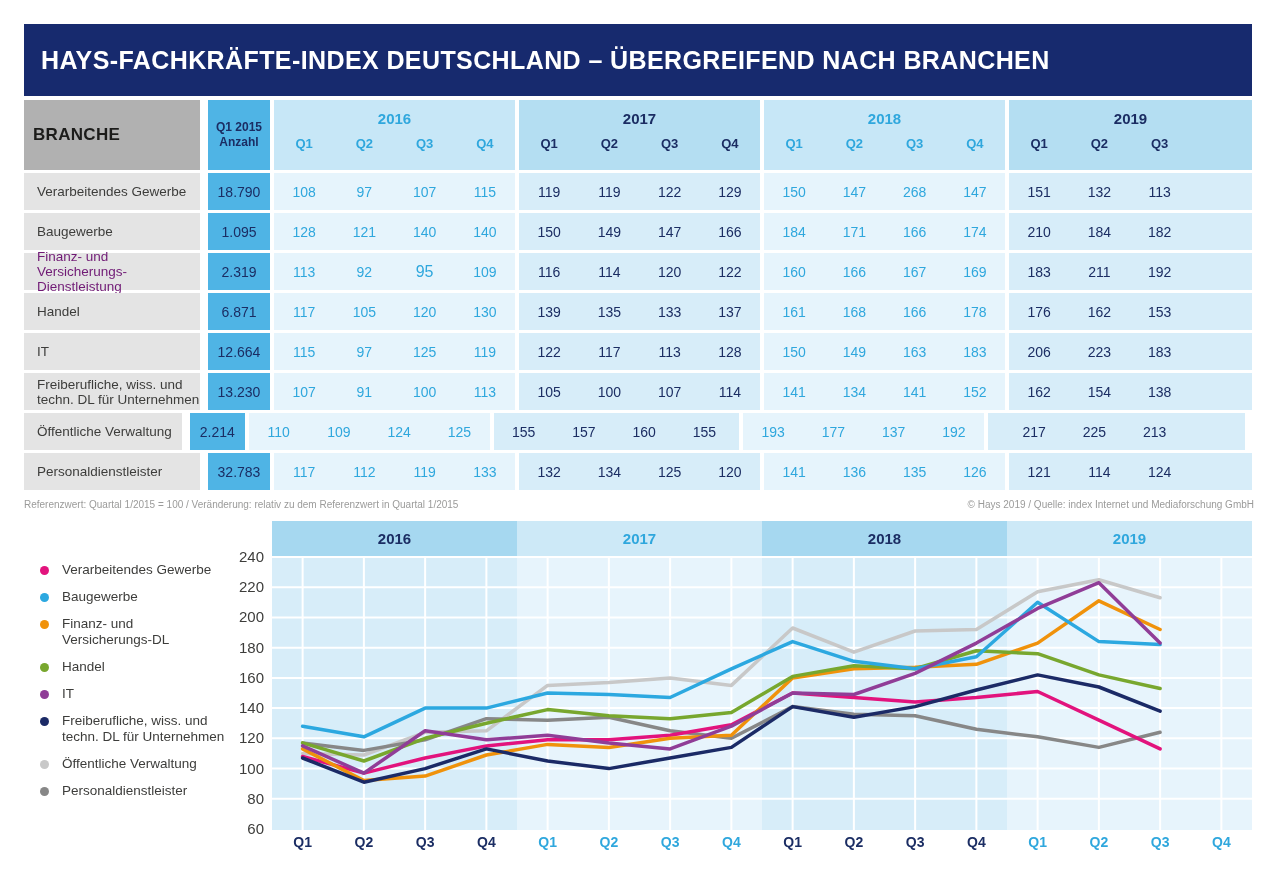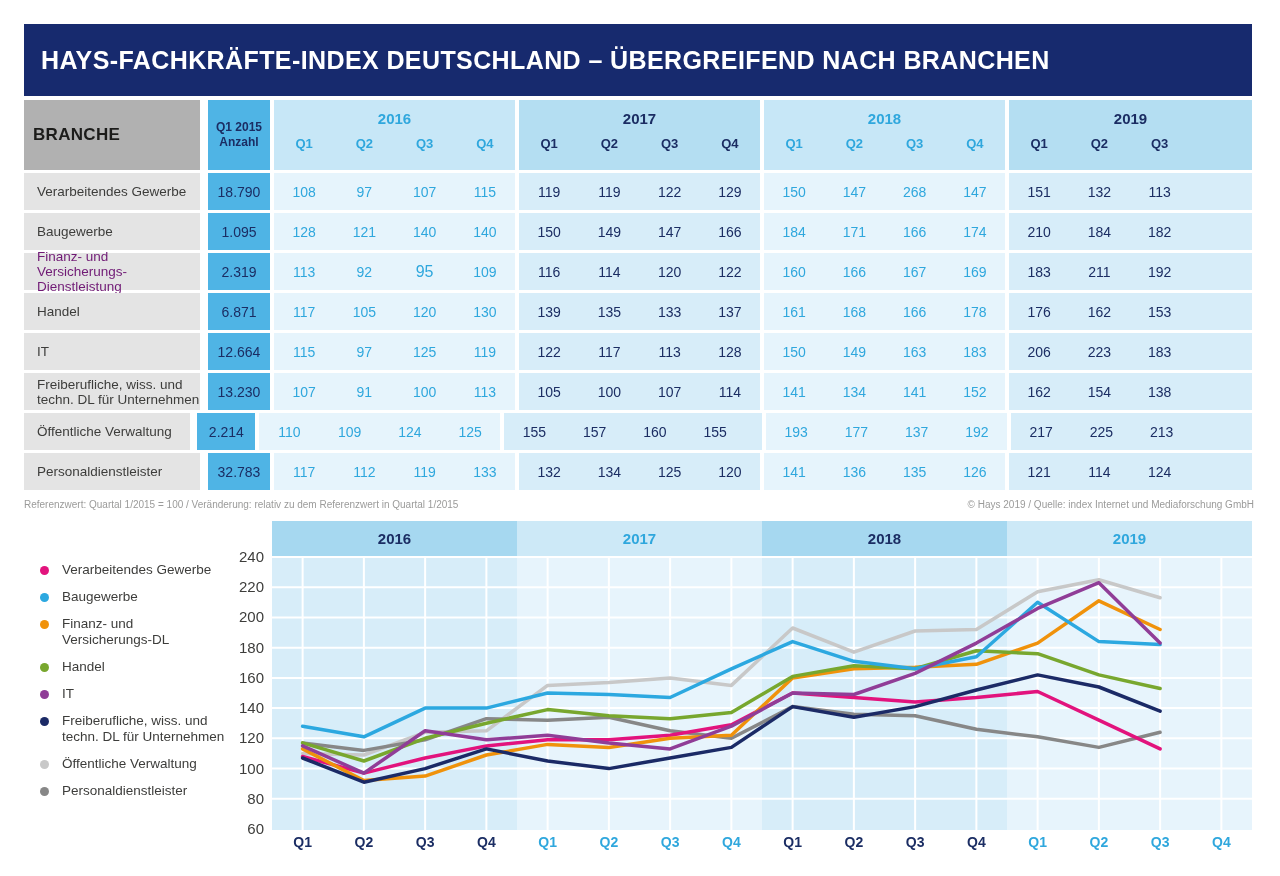--- a/index.html
+++ b/index.html
@@ -269,21 +269,21 @@
           <div style="width: 60.25px; display: flex; align-items: center; justify-content: center; color: rgb(27, 45, 99); font-size: 14px;">157</div>
           <div style="width: 60.25px; display: flex; align-items: center; justify-content: center; color: rgb(27, 45, 99); font-size: 14px;">160</div>
           <div style="width: 60.25px; display: flex; align-items: center; justify-content: center; color: rgb(27, 45, 99); font-size: 14px;">155</div>
         </div>
         <div style="width: 241px; background: rgb(230, 244, 252); display: flex; margin-right: 4px;">
           <div style="width: 60.25px; display: flex; align-items: center; justify-content: center; color: rgb(47, 167, 221); font-size: 14px;">193</div>
           <div style="width: 60.25px; display: flex; align-items: center; justify-content: center; color: rgb(47, 167, 221); font-size: 14px;">177</div>
           <div style="width: 60.25px; display: flex; align-items: center; justify-content: center; color: rgb(47, 167, 221); font-size: 14px;">137</div>
           <div style="width: 60.25px; display: flex; align-items: center; justify-content: center; color: rgb(47, 167, 221); font-size: 14px;">192</div>
         </div>
-        <div style="width: 243px; background: rgb(215, 237, 249); display: flex; margin-right: 0px;">
+        <div style="width: 243px; background: rgb(215, 237, 249); display: flex; margin-right: 7px; padding-left: 16px;">
           <div style="width: 60.25px; display: flex; align-items: center; justify-content: center; color: rgb(27, 45, 99); font-size: 14px;">217</div>
           <div style="width: 60.25px; display: flex; align-items: center; justify-content: center; color: rgb(27, 45, 99); font-size: 14px;">225</div>
           <div style="width: 60.25px; display: flex; align-items: center; justify-content: center; color: rgb(27, 45, 99); font-size: 14px;">213</div>
           <div style="width: 60.25px; display: flex; align-items: center; justify-content: center; color: rgb(27, 45, 99); font-size: 14px;"></div>
         </div>
       </div>
       <div style="display: flex; height: 37px; margin-top: 3px;">
         <div style="width: 176px; background: rgb(228, 228, 228); color: rgb(61, 61, 59); font-size: 13.5px; line-height: 15px; display: flex; align-items: center; padding-left: 13px; box-sizing: border-box; white-space: pre-line;">Personaldienstleister</div>
         <div style="width: 8px;"></div>
         <div style="width: 62px; background: rgb(79, 180, 229); color: rgb(27, 45, 99); font-size: 14px; display: flex; align-items: center; justify-content: center;">32.783</div>

